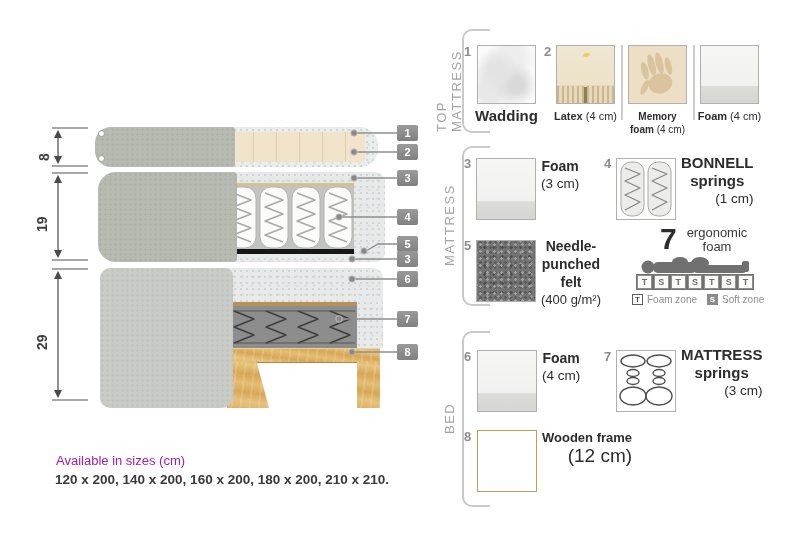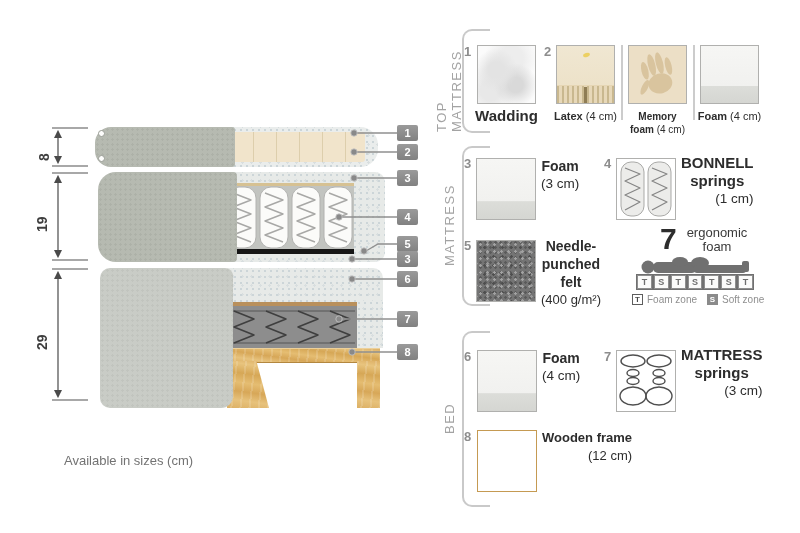--- a/index.html
+++ b/index.html
@@ -70,21 +70,21 @@
   .zonesrow{display:flex;gap:2px;background:#707070;padding:1px;box-sizing:border-box;}
   .zcell{flex:1;background:#fbfbfa;border:1px solid #8e8e8e;
          display:flex;align-items:center;justify-content:center;
          font-size:9px;font-weight:bold;color:#6e6e6e;}
   .zkey{display:flex;align-items:center;gap:4px;font-size:10px;color:#8f8f8f;}
   .keybox{width:11px;height:11px;display:flex;align-items:center;justify-content:center;
           font-size:8px;font-weight:bold;box-sizing:border-box;}
   .keybox.t{background:#fff;border:1px solid #5d5d5d;color:#4a4a4a;}
   .keybox.s{background:#8a8a8a;color:#fff;border:1px solid #8a8a8a;}
 
-  .sizes-title{font-size:13px;color:#737373;margin-left:8px;}
+  .sizes-title{font-size:13px;color:#a21caf;}
   .sizes-values{font-size:13.5px;font-weight:bold;color:#3a3a3a;}
 </style>
 </head>
 <body>
 
 <div class="stage">
 
   <div class="abs speckle" style="left:226px;top:127px;width:152px;height:40px;border-radius:6px 18px 18px 6px;background-color:#eaedec;"></div>
   <div class="abs" style="left:231px;top:132px;width:134px;height:30px;border-radius:3px;
               background:repeating-linear-gradient(90deg,#f1e4cb 0 22px,#ddceac 22px 23px);"></div>
@@ -186,20 +186,21 @@
   <div class="abs callout" style="top:144px;">2</div>
   <div class="abs callout" style="top:170px;">3</div>
   <div class="abs callout" style="top:209px;">4</div>
   <div class="abs callout" style="top:236px;">5</div>
   <div class="abs callout" style="top:251px;">3</div>
   <div class="abs callout" style="top:271px;">6</div>
   <div class="abs callout" style="top:311px;">7</div>
   <div class="abs callout" style="top:344px;">8</div>
 
   <div class="abs sizes-title" style="left:56px;top:453px;">Available in sizes (cm)</div>
+  <div class="abs sizes-values" style="left:55px;top:472px;">120 x 200, 140 x 200, 160 x 200, 180 x 200, 210 x 210.</div>
 
   <div class="abs vlabel" style="left:441px;top:28px;height:104px;width:16px;">TOP MATTRESS</div>
   <div class="abs bracket" style="left:462px;top:29px;width:26px;height:100px;"></div>
 
   <div class="abs lnum" style="left:464px;top:44px;">1</div>
   <div class="abs swatch sw-wadding" style="left:477px;top:45px;width:59px;height:59px;"></div>
   <div class="abs capC" style="left:469px;top:107px;width:75px;font-size:15px;font-weight:bold;">Wadding</div>
 
   <div class="abs lnum" style="left:544px;top:44px;">2</div>
   <div class="abs swatch sw-latex" style="left:556px;top:45px;width:59px;height:59px;">
@@ -343,16 +344,16 @@
   <div class="abs sideline" style="left:681px;top:346px;">
     <div class="cap-b" style="font-size:15px">MATTRESS</div>
     <div class="cap-b" style="font-size:15px">springs</div>
     <div class="cap-r" style="font-size:13.5px">(3 cm)</div>
   </div>
 
   <div class="abs lnum" style="left:464px;top:429px;">8</div>
   <div class="abs swatch wood" style="left:477px;top:430px;width:60px;height:62px;border-color:#c59a52;"></div>
   <div class="abs sideline" style="left:542px;top:429px;">
     <div class="cap-b" style="font-size:13px">Wooden frame</div>
-    <div class="cap-r" style="font-size:13px">(12 cm)</div>
+    <div class="cap-r" style="font-size:19px">(12 cm)</div>
   </div>
 
 </div>
 
 </body></html>

